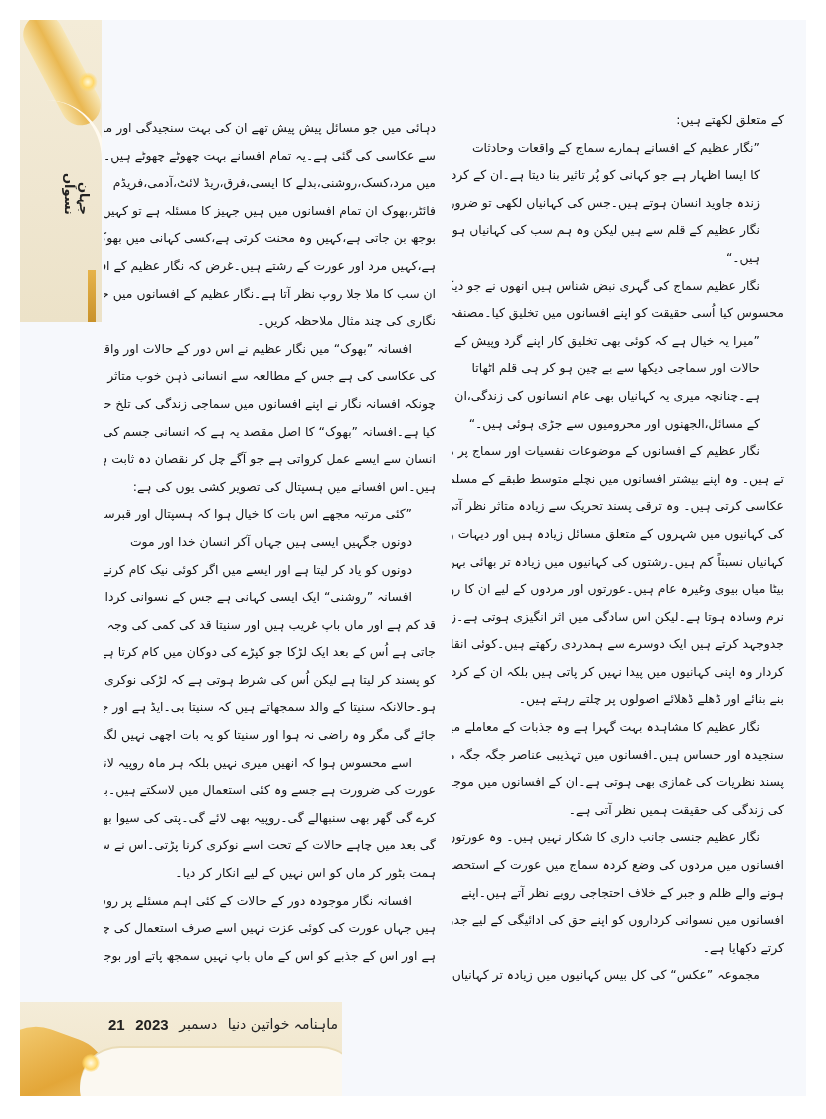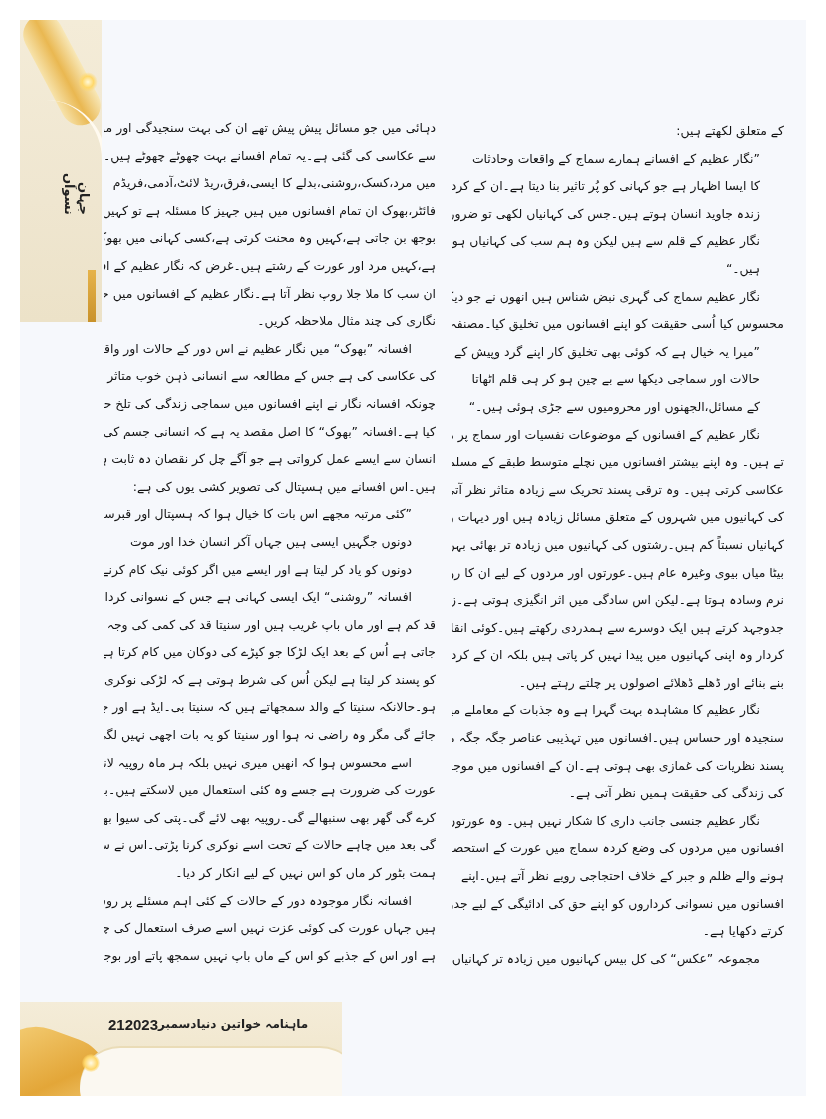--- a/index.html
+++ b/index.html
@@ -17,29 +17,29 @@
   .side-label{position:absolute;left:62px;top:155px;width:30px;height:60px;display:flex;align-items:center;justify-content:center;}
   .side-label span{writing-mode:vertical-rl;font-size:13px;font-weight:bold;color:#222;direction:rtl;}
   .deco-bottom{position:absolute;left:20px;top:1002px;width:322px;height:94px;overflow:hidden;
     background:linear-gradient(180deg,#f4ecd8,#efe4c8);}
   .deco-bottom .gold{position:absolute;left:-30px;top:30px;width:120px;height:90px;border-radius:50px;
     background:linear-gradient(135deg,#f6d27c,#e3a638 55%,#f7dc96);transform:rotate(20deg);}
   .deco-bottom .white{position:absolute;left:60px;top:46px;width:280px;height:80px;border-radius:40px;background:#fbf8f1;
     box-shadow:0 -2px 0 #eadcb7;}
   .deco-bottom .glow{position:absolute;left:62px;top:52px;width:18px;height:18px;border-radius:50%;
     background:radial-gradient(circle,#fffbe6,#ffd76a 50%,rgba(255,215,106,0) 75%);}
-  .footer{position:absolute;left:108px;top:1012px;width:230px;height:24px;display:flex;align-items:center;direction:ltr;}
+  .footer{position:absolute;left:108px;top:1012px;width:230px;height:24px;display:flex;align-items:center;justify-content:space-between;direction:ltr;}
   .footer .num{font-family:"Liberation Sans",sans-serif;font-weight:bold;font-size:15px;color:#222;}
-  .footer .urdu{font-size:12px;color:#222;direction:rtl;font-weight:bold;}
+  .footer .urdu{font-size:14px;color:#222;direction:rtl;}
   .col{position:absolute;direction:rtl;text-align:justify;color:#141414;font-size:12.4px;line-height:27.6px;font-family:"DejaVu Sans",sans-serif;}
   .col .line{display:block;white-space:nowrap;overflow:hidden;text-align:right;}
   .col .quote{padding-right:24px;}
   .col .indent{padding-right:24px;}
   .col-left{left:104px;top:114px;width:332px;}
-  .col-right{left:452px;top:117px;width:332px;}
+  .col-right{left:452px;top:106px;width:332px;}
 </style>
 </head>
 <body>
 
 <div class="page"></div>
 
 <div class="deco-top">
   <div class="band"></div>
   <div class="glow"></div>
   <div class="curve"></div>
@@ -86,20 +86,21 @@
     <span class="line ">کے متعلق لکھتے ہیں:</span>
     <span class="line quote">”نگار عظیم کے افسانے ہمارے سماج کے واقعات وحادثات</span>
     <span class="line quote">کا ایسا اظہار ہے جو کہانی کو پُر تاثیر بنا دیتا ہے۔ان کے کردار</span>
     <span class="line quote">زندہ جاوید انسان ہوتے ہیں۔جس کی کہانیاں لکھی تو ضرور</span>
     <span class="line quote">نگار عظیم کے قلم سے ہیں لیکن وہ ہم سب کی کہانیاں ہوتی</span>
     <span class="line quote">ہیں۔“</span>
     <span class="line indent">نگار عظیم سماج کی گہری نبض شناس ہیں انھوں نے جو دیکھا سمجھا اور</span>
     <span class="line ">محسوس کیا اُسی حقیقت کو اپنے افسانوں میں تخلیق کیا۔مصنفہ خود لکھتی ہیں:</span>
     <span class="line quote">”میرا یہ خیال ہے کہ کوئی بھی تخلیق کار اپنے گرد وپیش کے</span>
     <span class="line quote">حالات اور سماجی دیکھا سے بے چین ہو کر ہی قلم اٹھاتا</span>
+    <span class="line quote">ہے۔چنانچہ میری یہ کہانیاں بھی عام انسانوں کی زندگی،ان</span>
     <span class="line quote">کے مسائل،الجھنوں اور محرومیوں سے جڑی ہوئی ہیں۔“</span>
     <span class="line indent">نگار عظیم کے افسانوں کے موضوعات نفسیات اور سماج پر مبنی ہو</span>
     <span class="line ">تے ہیں۔ وہ اپنے بیشتر افسانوں میں نچلے متوسط طبقے کے مسلم سماج کی</span>
     <span class="line ">عکاسی کرتی ہیں۔ وہ ترقی پسند تحریک سے زیادہ متاثر نظر آتی ہیں۔نگار عظیم</span>
     <span class="line ">کی کہانیوں میں شہروں کے متعلق مسائل زیادہ ہیں اور دیہات وقصبات کی</span>
     <span class="line ">کہانیاں نسبتاً کم ہیں۔رشتوں کی کہانیوں میں زیادہ تر بھائی بہن ماں باپ،</span>
     <span class="line ">بیٹا میاں بیوی وغیرہ عام ہیں۔عورتوں اور مردوں کے لیے ان کا رویہ زیادہ تر</span>
     <span class="line ">نرم وسادہ ہوتا ہے۔لیکن اس سادگی میں اثر انگیزی ہوتی ہے۔زیادہ تر کردار</span>
     <span class="line ">جدوجہد کرتے ہیں ایک دوسرے سے ہمدردی رکھتے ہیں۔کوئی انقلابی</span>
     <span class="line ">کردار وہ اپنی کہانیوں میں پیدا نہیں کر پاتی ہیں بلکہ ان کے کردار سماج کے</span>

